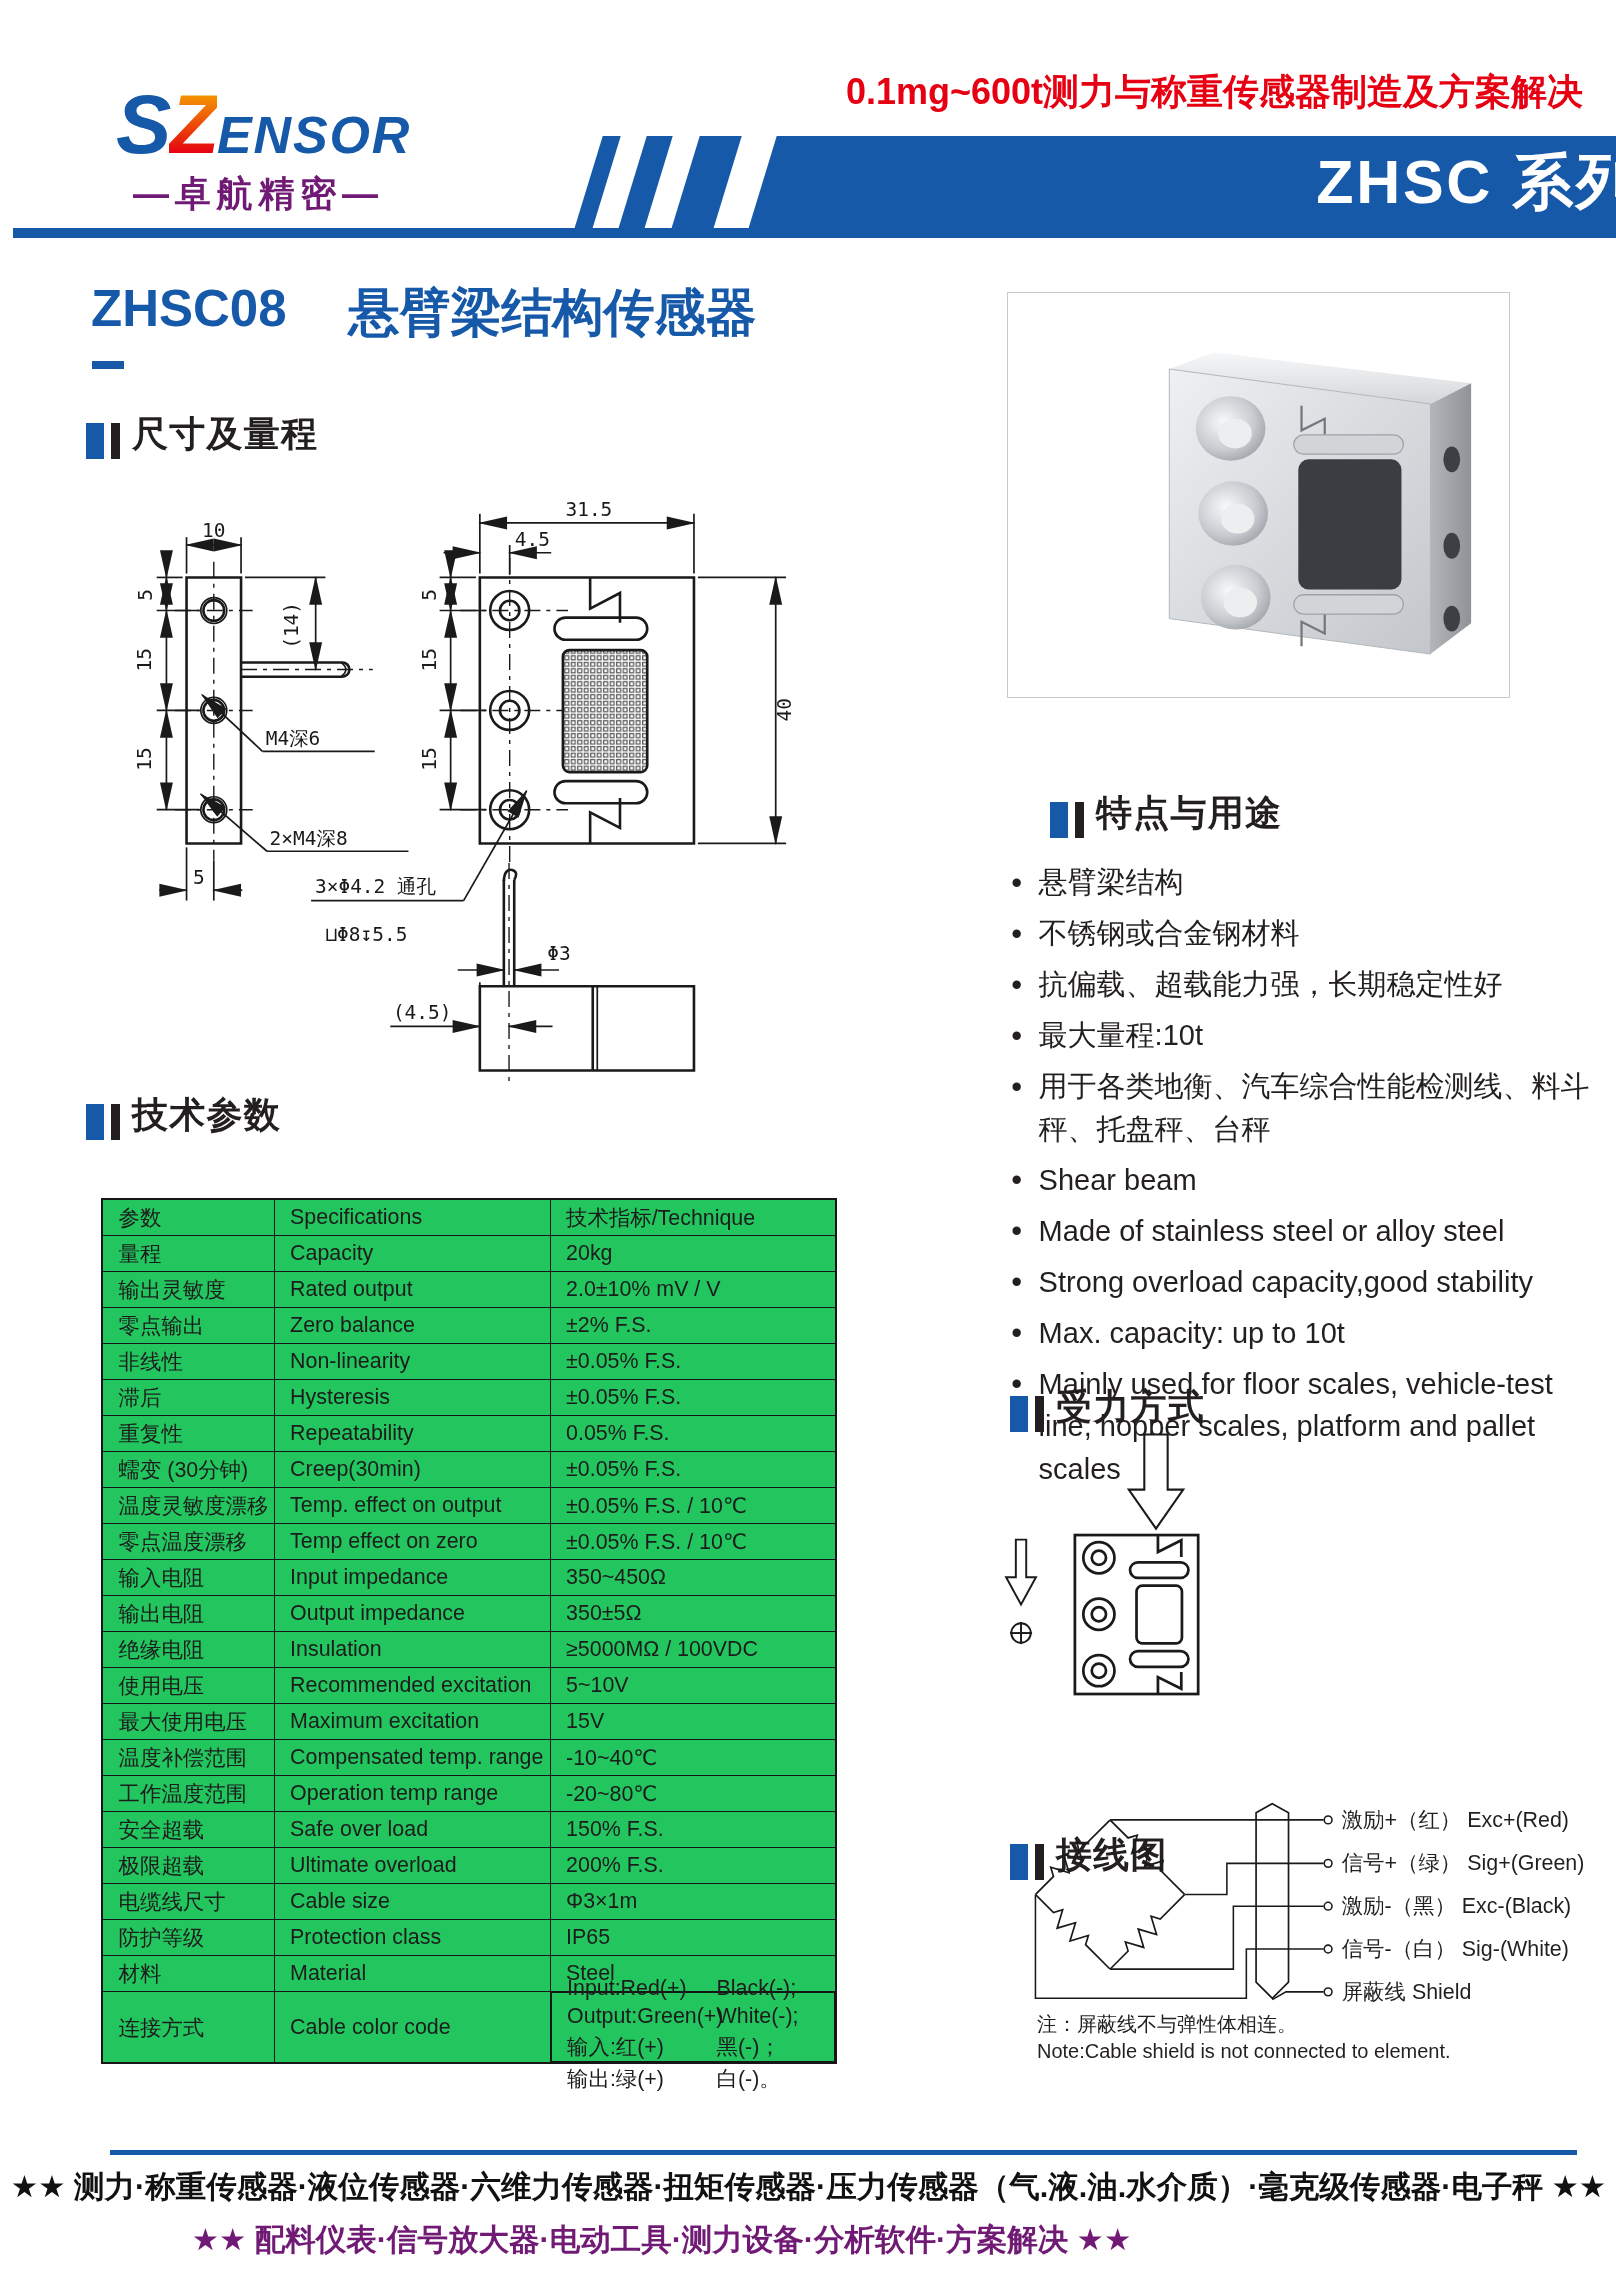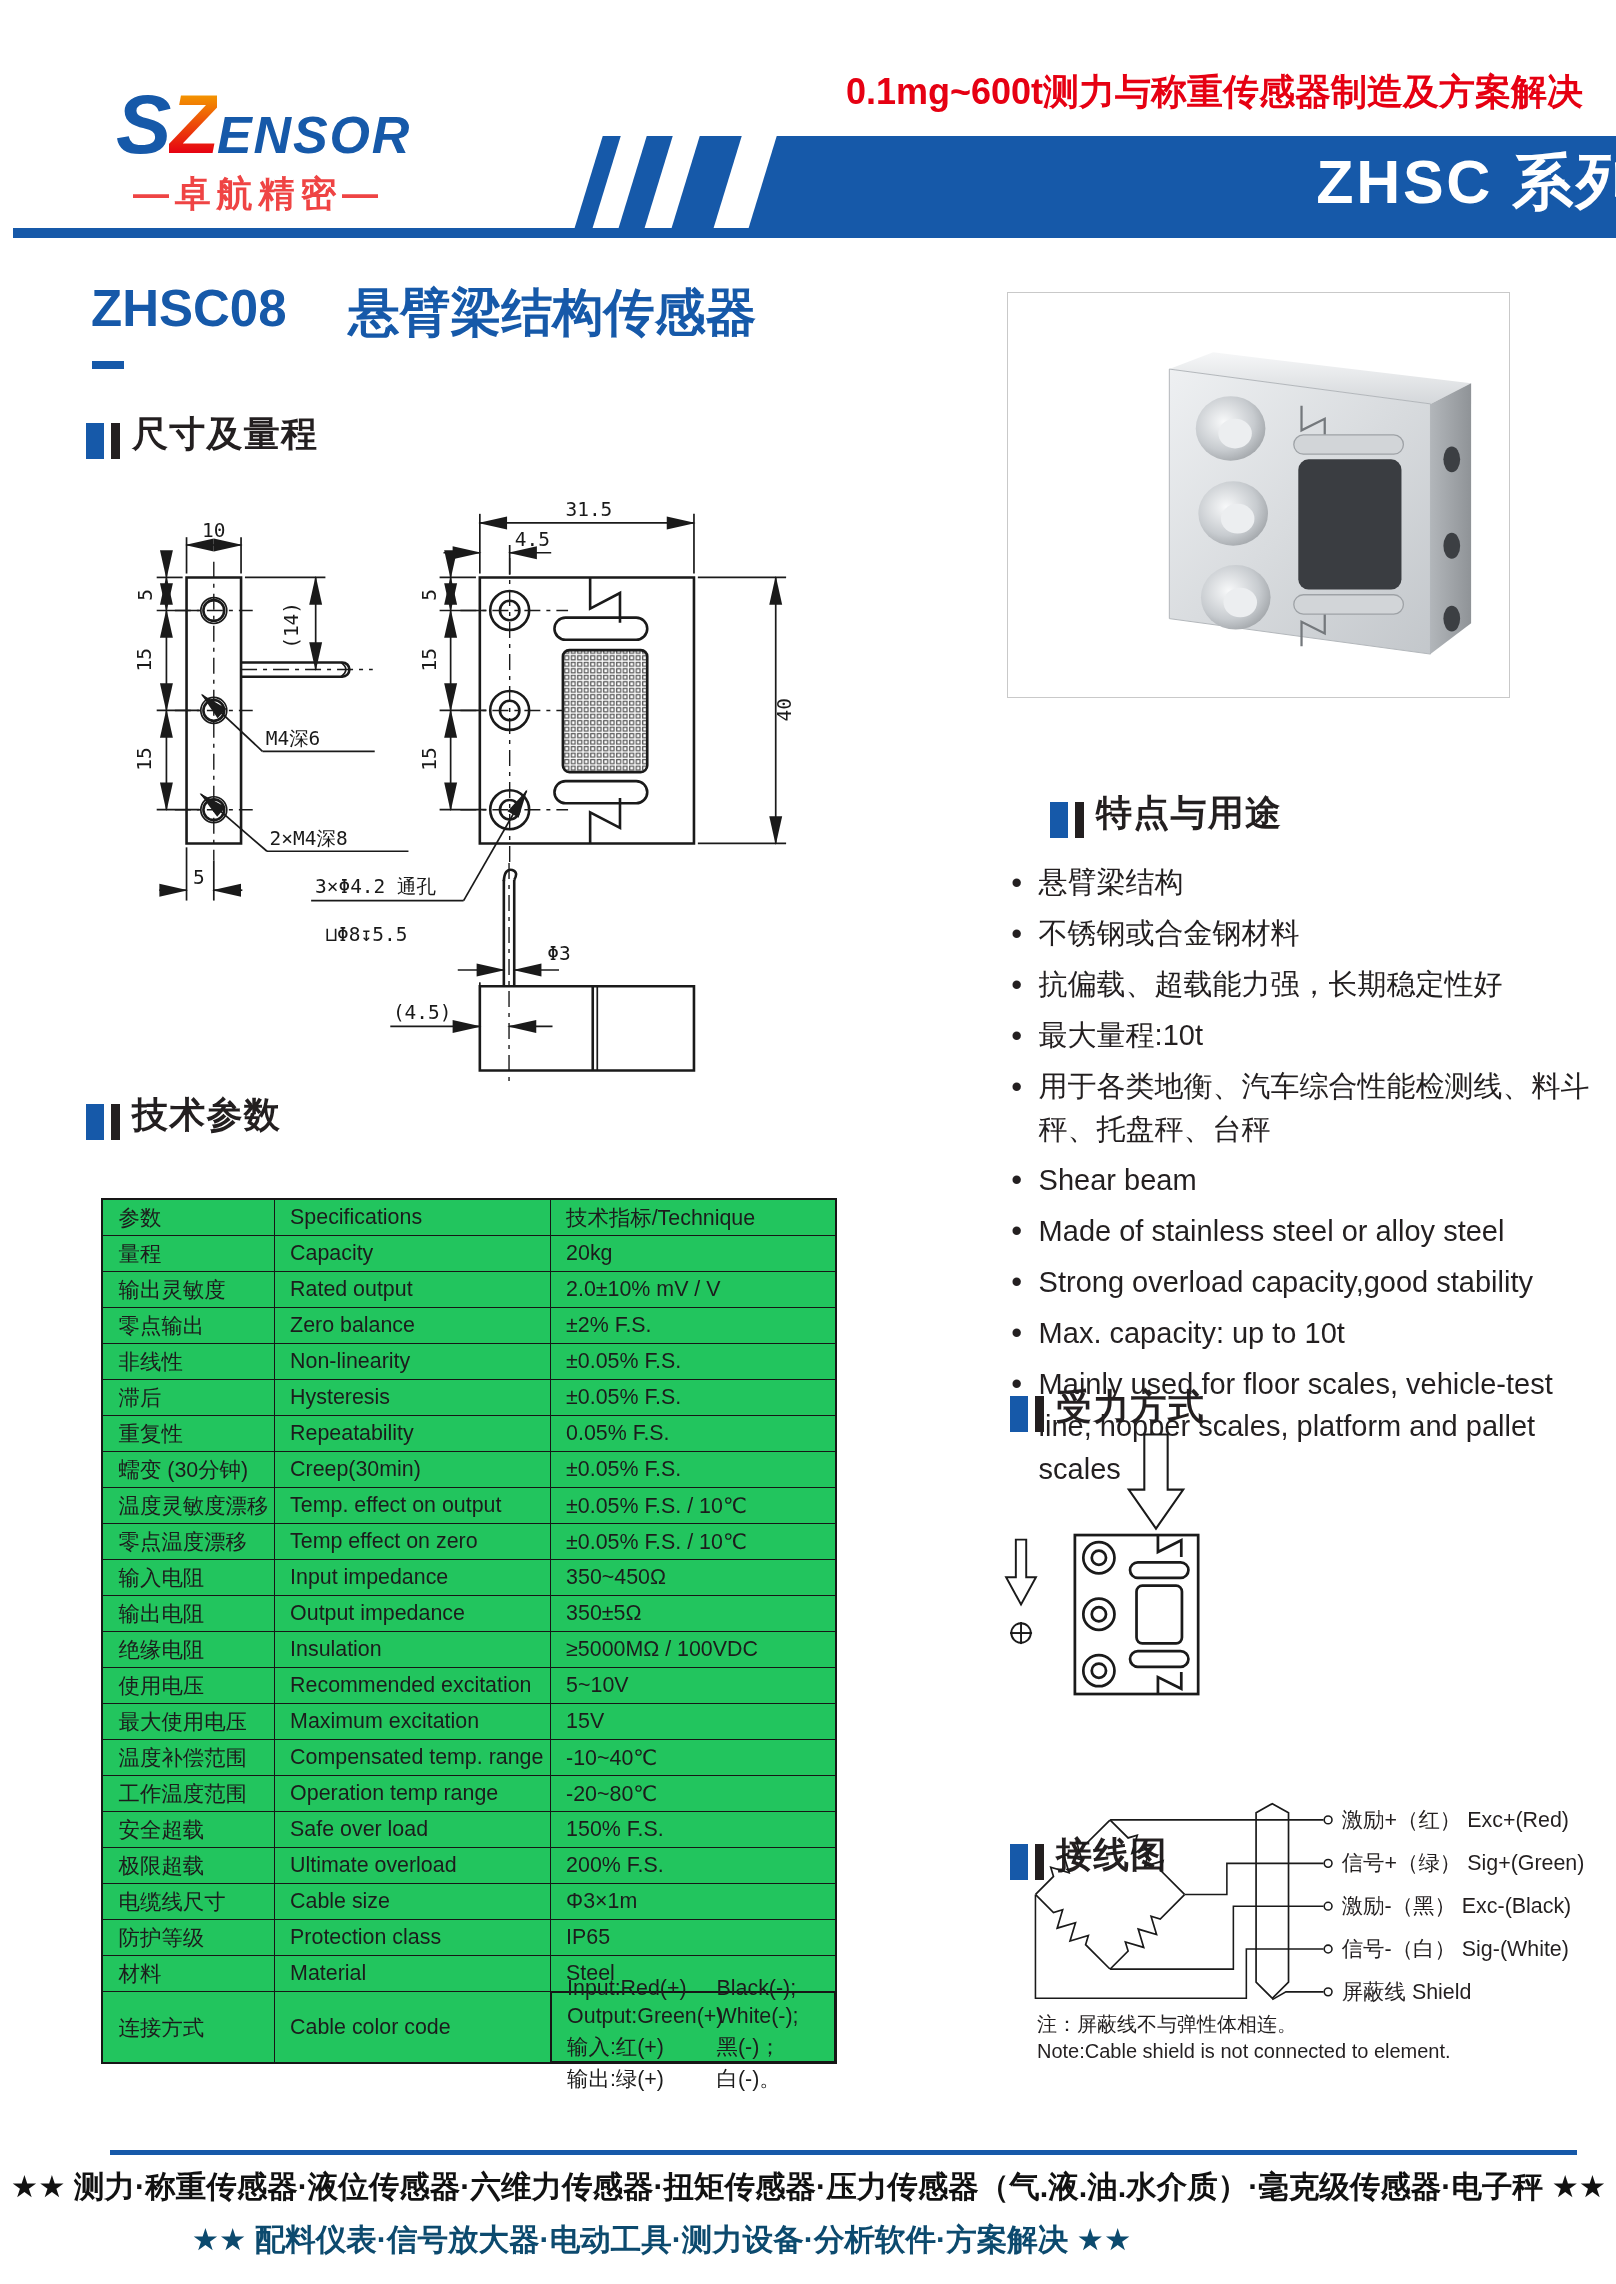--- a/index.html
+++ b/index.html
@@ -6,21 +6,21 @@
   .page{position:relative;width:1617px;height:2284px;background:#ffffff;overflow:hidden;
         font-family:"Liberation Sans","DejaVu Sans",sans-serif;color:#231f20;}
   .abs{position:absolute;}
 
   
   .logo{left:116px;top:77px;display:flex;align-items:baseline;font-style:italic;font-weight:900;}
   .logo-s{font-size:83px;color:#1659a9;letter-spacing:-2.6px;}
   .logo-z{font-size:83px;background:linear-gradient(180deg,#f39200 20%,#e60012 80%);
           -webkit-background-clip:text;background-clip:text;-webkit-text-fill-color:transparent;color:#ef5a00;letter-spacing:-2.6px;}
   .logo-rest{font-size:52px;color:#1659a9;letter-spacing:1.9px;}
-  .logo-sub{left:133px;top:170px;font-size:36px;font-weight:700;letter-spacing:5.8px;color:#ef4444;white-space:nowrap;}
+  .logo-sub{left:133px;top:170px;font-size:36px;font-weight:700;letter-spacing:5.8px;color:#701a75;white-space:nowrap;}
   .tagline{top:68px;right:34px;font-size:36px;font-weight:900;color:#e60012;white-space:nowrap;margin-left:16px;}
   .header-rule{left:13px;top:228px;width:1604px;height:10.4px;background:#1659a9;}
   .banner{left:748px;top:136px;width:974px;height:94px;background:#1659a9;
           transform:skewX(-17deg);transform-origin:50% 100%;display:flex;align-items:center;justify-content:flex-end;}
   .banner-txt{transform:skewX(17deg);font-size:61px;font-weight:900;color:#ffffff;letter-spacing:2.6px;padding-right:97px;white-space:nowrap;}
   .stripe{top:136px;height:94px;background:#1659a9;transform:skewX(-17deg);transform-origin:50% 100%;}
   .s1{left:574px;width:18px;} .s2{left:618px;width:26px;} .s3{left:671px;width:42px;}
 
   
   .title-row{left:91px;top:279px;display:flex;gap:62px;font-size:51px;font-weight:900;color:#1659a9;white-space:nowrap;}
@@ -56,21 +56,21 @@
   table.spec-t{border:2.3px solid #161616;}
   td.c-cn{font-size:22px;}
   td.c-val.pairs{display:grid;grid-template-columns:56% 44%;align-content:center;row-gap:3px;padding-top:24px;padding-bottom:9px;}
 
   
   .note{left:1037px;top:2011px;font-size:20px;line-height:1.35;color:#231f20;}
 
   
   .footer-rule{left:110px;top:2150px;width:1467px;height:4.5px;background:#1659a9;}
   .f1{left:0;top:2167px;width:1617px;text-align:center;font-size:30.5px;font-weight:900;color:#111;white-space:nowrap;}
-  .f2{left:0;top:2220px;width:1323px;text-align:center;font-size:30.5px;font-weight:900;color:#0c4a6e;white-space:nowrap;}
+  .f2{left:0;top:2220px;width:1323px;text-align:center;font-size:30.5px;font-weight:900;color:#701a75;white-space:nowrap;}
 </style>
 </head>
 <body>
 
 <div class="page">
 
   <div class="abs logo">
     <span class="logo-s">S</span>
       <span class="logo-z">Z</span>
       <span class="logo-rest">ENSOR</span>

